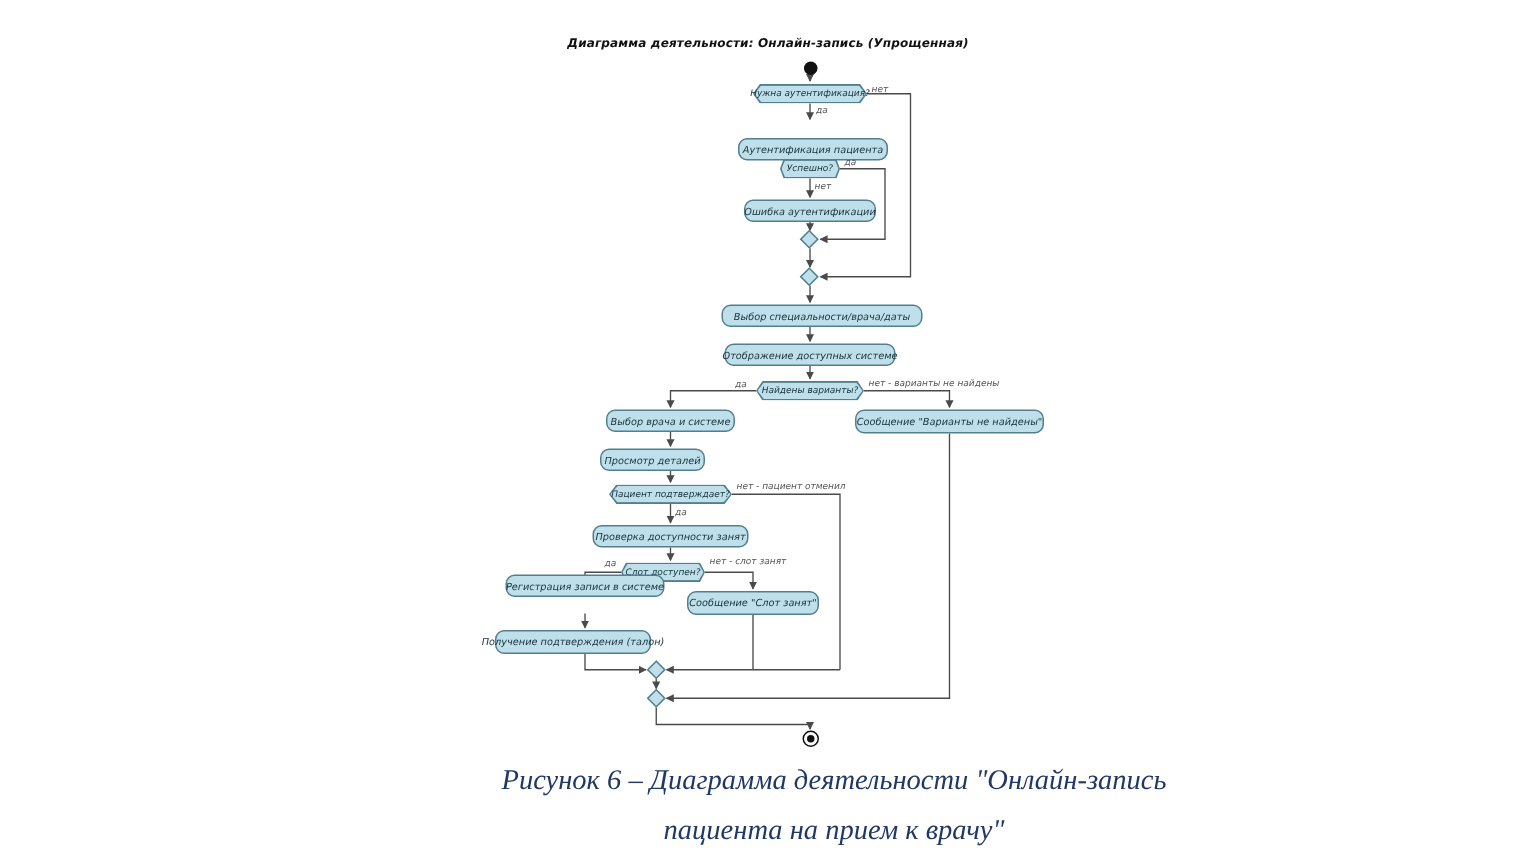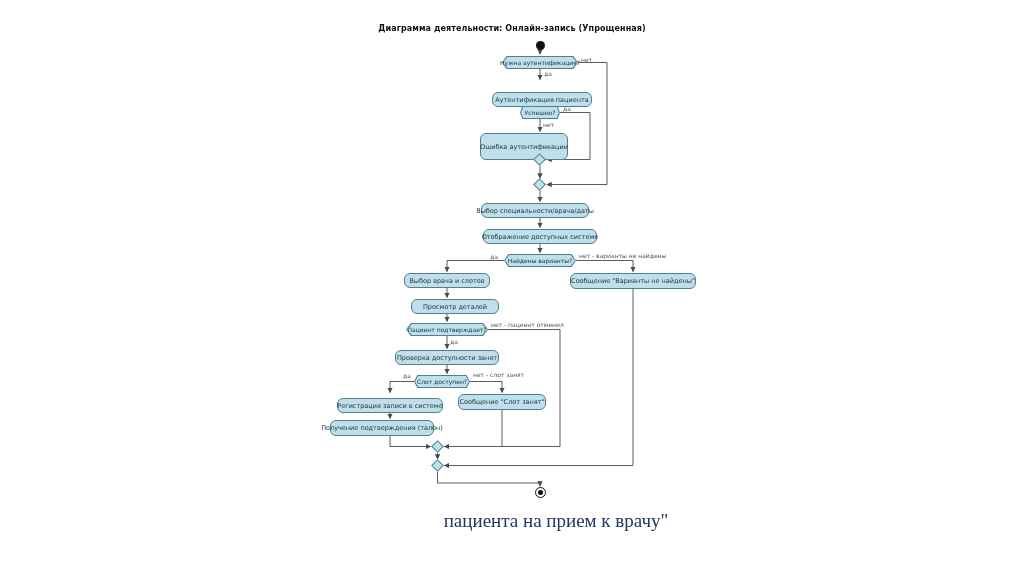--- a/index.html
+++ b/index.html
@@ -1,18 +1,18 @@
 <!DOCTYPE html>
 <html style="--node-fill: #bfe0ea; --node-border: #527f8e; --edge: #4a4a4a; --caption-text: #1f3864;"><head>
 <meta charset="utf-8">
 <style>
   * { margin:0; padding:0; box-sizing:border-box; }
   html,body { width:1024px; height:574px; }
   body { background:#ffffff; font-family:"DejaVu Sans", sans-serif; position:relative; overflow:hidden; }
-  .page { position:absolute; inset:0; }
+  .page { position:absolute; inset:0;font-style:italic; }
   .title { position:absolute; top:24px; left:0; width:1024px; text-align:center;
            font-size:8px; font-weight:bold; color:#111; letter-spacing:0.1px; }
   .edges { position:absolute; left:0; top:0; }
   .edges path { stroke:var(--edge,#4a4a4a); stroke-width:0.9; fill:none; }
   .edges marker path { fill:var(--edge,#4a4a4a); stroke:none; }
   .act { position:absolute; z-index:1; display:flex; align-items:center; justify-content:center;
          background:var(--node-fill,#bfe0ea); border:1px solid var(--node-border,#527f8e);
          border-radius:6px; font-size:6.5px; color:#16323c; white-space:nowrap; }
   .dec { position:absolute; z-index:1; display:flex; align-items:center; justify-content:center;
          font-size:6px; color:#16323c; white-space:nowrap; }
@@ -76,44 +76,44 @@
   </svg>
 
   <div class="initial" style="left:535.5px;top:40.5px"></div>
 
   <div class="dec" style="left:502px;top:56px;width:76px;height:13px">Нужна аутентификация?</div>
 
   <div class="act" style="left:492px;top:92px;width:100px;height:15px">Аутентификация пациента</div>
 
   <div class="dec" style="left:520px;top:106px;width:40px;height:13px">Успешно?</div>
 
-  <div class="act" style="left:480px;top:133px;width:88px;height:27px">Ошибка аутентификации</div>
+  <div class="act" style="left:496px;top:133px;width:88px;height:15px">Ошибка аутентификации</div>
 
   <div class="merge" style="left:535px;top:155px"></div>
   <div class="merge" style="left:535px;top:180px"></div>
 
-  <div class="act" style="left:481px;top:203px;width:108px;height:15px">Выбор специальности/врача/даты</div>
+  <div class="act" style="left:481px;top:203px;width:134px;height:15px">Выбор специальности/врача/даты</div>
 
   <div class="act" style="left:483px;top:229px;width:114px;height:15px">Отображение доступных системе</div>
 
   <div class="dec" style="left:504px;top:254px;width:72px;height:13px">Найдены варианты?</div>
 
-  <div class="act" style="left:404px;top:273px;width:86px;height:15px">Выбор врача и слотов</div>
+  <div class="act" style="left:404px;top:273px;width:86px;height:15px">Выбор врача и системе</div>
 
   <div class="act" style="left:570px;top:273px;width:126px;height:16px">Сообщение "Варианты не найдены"</div>
 
-  <div class="act" style="left:411px;top:299px;width:88px;height:15px">Просмотр деталей</div>
+  <div class="act" style="left:400px;top:299px;width:70px;height:15px">Просмотр деталей</div>
 
   <div class="dec" style="left:406px;top:323px;width:82px;height:13px">Пациент подтверждает?</div>
 
   <div class="act" style="left:395px;top:350px;width:104px;height:15px">Проверка доступности занят</div>
 
   <div class="dec" style="left:414px;top:375px;width:56px;height:13px">Слот доступен?</div>
 
-  <div class="act" style="left:337px;top:398px;width:106px;height:15px">Регистрация записи в системе</div>
+  <div class="act" style="left:337px;top:383px;width:106px;height:15px">Регистрация записи в системе</div>
 
   <div class="act" style="left:458px;top:394px;width:88px;height:16px">Сообщение "Слот занят"</div>
 
   <div class="act" style="left:330px;top:420px;width:104px;height:16px">Получение подтверждения (талон)</div>
 
   <div class="merge" style="left:433px;top:442px"></div>
   <div class="merge" style="left:433px;top:461px"></div>
 
   <div class="final" style="left:534.5px;top:486.5px"></div>
 
@@ -122,16 +122,17 @@
   <div class="elabel" style="left:563px;top:105px">да</div>
   <div class="elabel" style="left:543px;top:121px">нет</div>
   <div class="elabel" style="left:490px;top:253px">да</div>
   <div class="elabel" style="left:579px;top:252px">нет - варианты не найдены</div>
   <div class="elabel" style="left:491px;top:321px">нет - пациент отменил</div>
   <div class="elabel" style="left:450px;top:338px">да</div>
   <div class="elabel" style="left:403px;top:372px">да</div>
   <div class="elabel" style="left:473px;top:371px">нет - слот занят</div>
 
   <div class="caption">
+    <div>Рисунок 6 – Диаграмма деятельности "Онлайн-запись</div>
     <div>пациента на прием к врачу"</div>
   </div>
 
 </div>
 
 </body></html>

